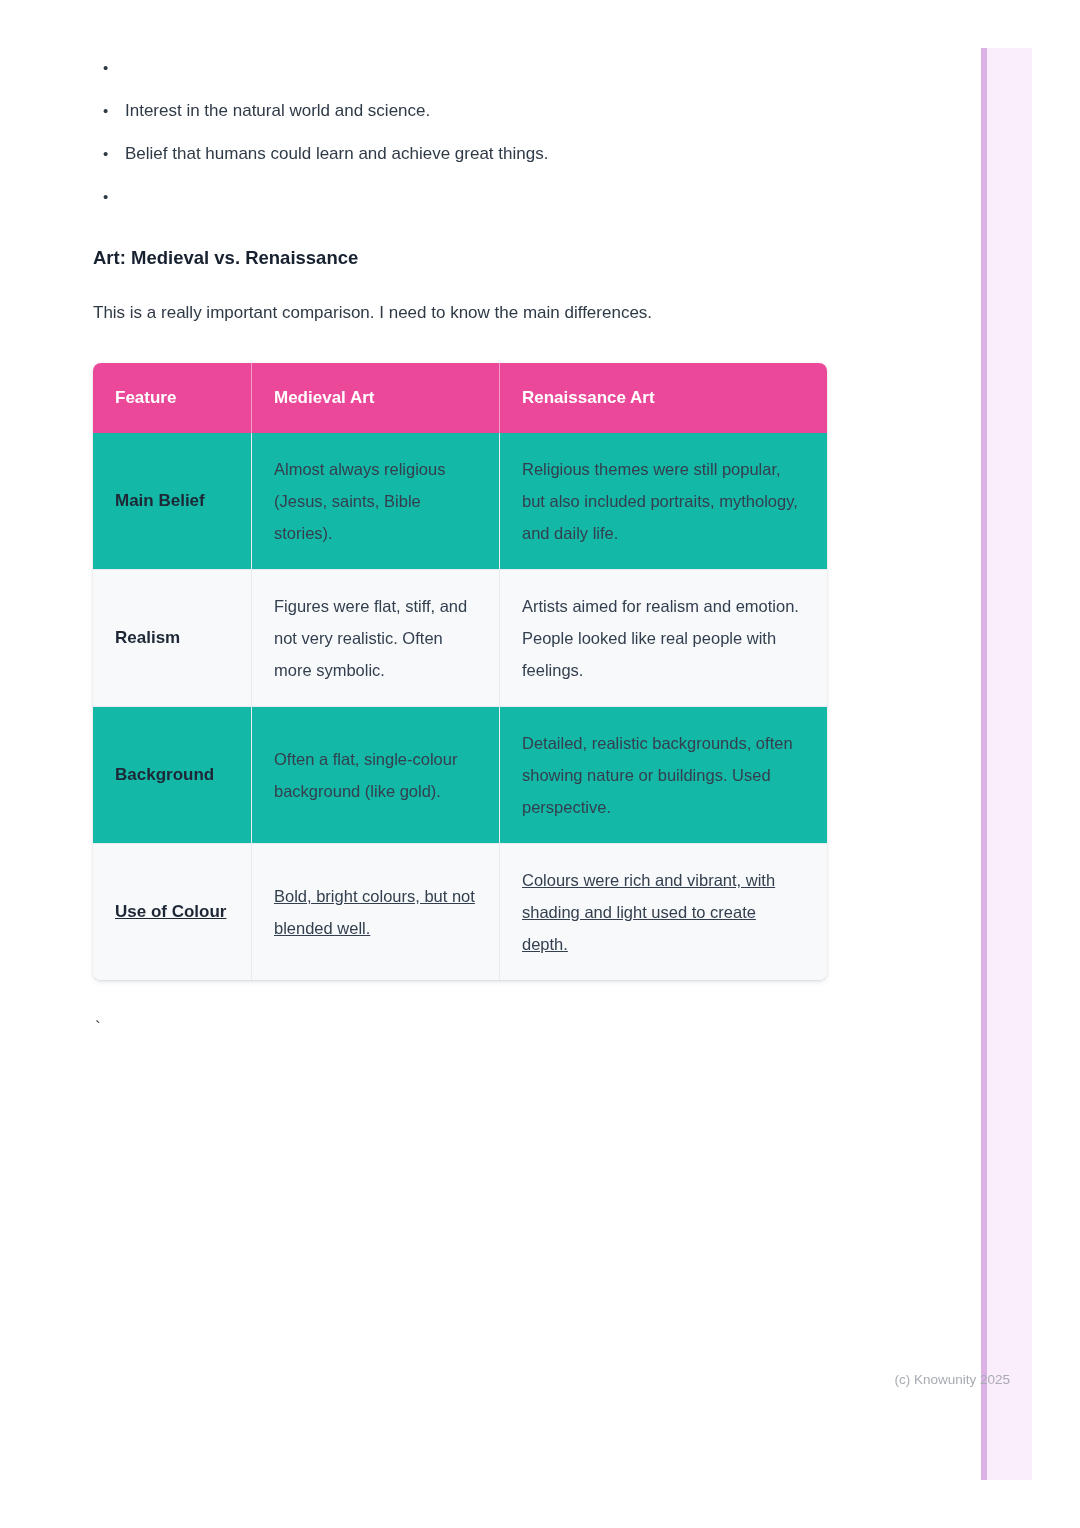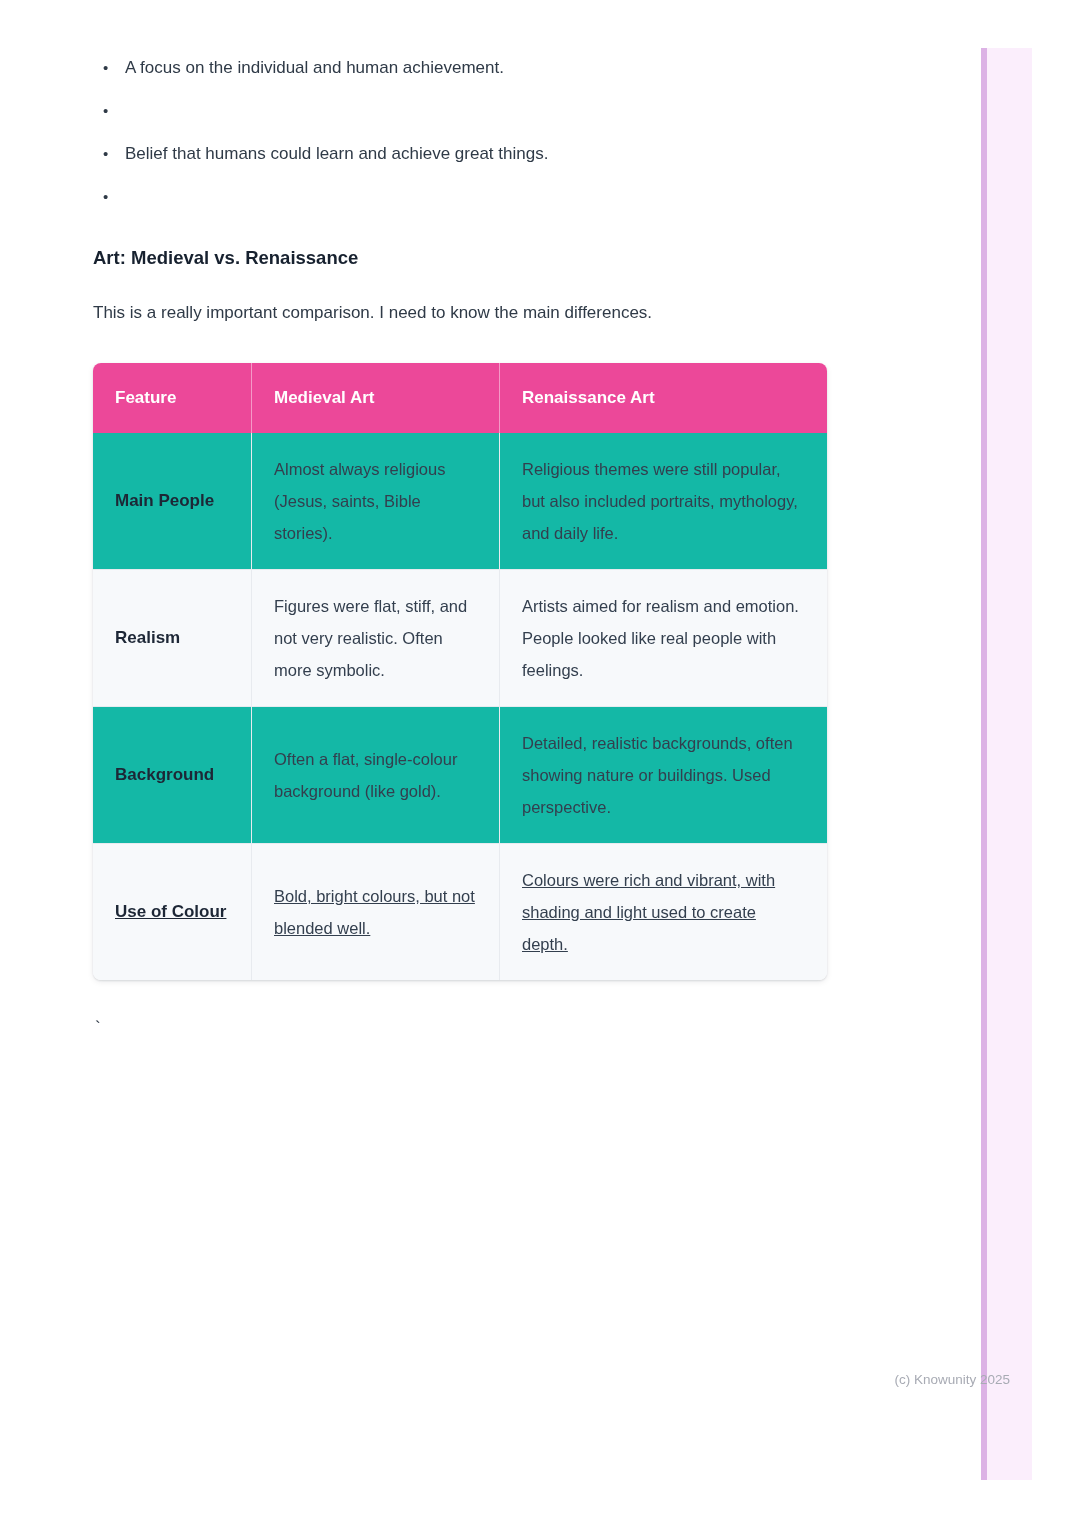--- a/index.html
+++ b/index.html
@@ -128,24 +128,24 @@
 </head>
 <body>
 
 <div class="edge-stripe"></div>
 
 <div class="content">
 
   <ul class="bullets">
     <li>
       <span class="dot">•</span>
-      <span>A focus on the individual and human achievement.</span>
-    </li>
-    <li>
-      <span class="dot">•</span>
+    </li>
+    <li>
+      <span class="dot">•</span>
+      <span>Interest in the natural world and science.</span>
     </li>
     <li>
       <span class="dot">•</span>
       <span>Belief that humans could learn and achieve great things.</span>
     </li>
     <li>
       <span class="dot">•</span>
     </li>
   </ul>
 
@@ -162,21 +162,21 @@
       </colgroup>
       <thead>
         <tr>
           <th>Feature</th>
           <th>Medieval Art</th>
           <th>Renaissance Art</th>
         </tr>
       </thead>
       <tbody>
         <tr>
-          <td class="feat">Main People</td>
+          <td class="feat">Main Belief</td>
           <td>Almost always religious (Jesus, saints, Bible stories).</td>
           <td>Religious themes were still popular, but also included portraits, mythology, and daily life.</td>
         </tr>
         <tr>
           <td class="feat">Realism</td>
           <td>Figures were flat, stiff, and not very realistic. Often more symbolic.</td>
           <td>Artists aimed for realism and emotion. People looked like real people with feelings.</td>
         </tr>
         <tr>
           <td class="feat">Background</td>

